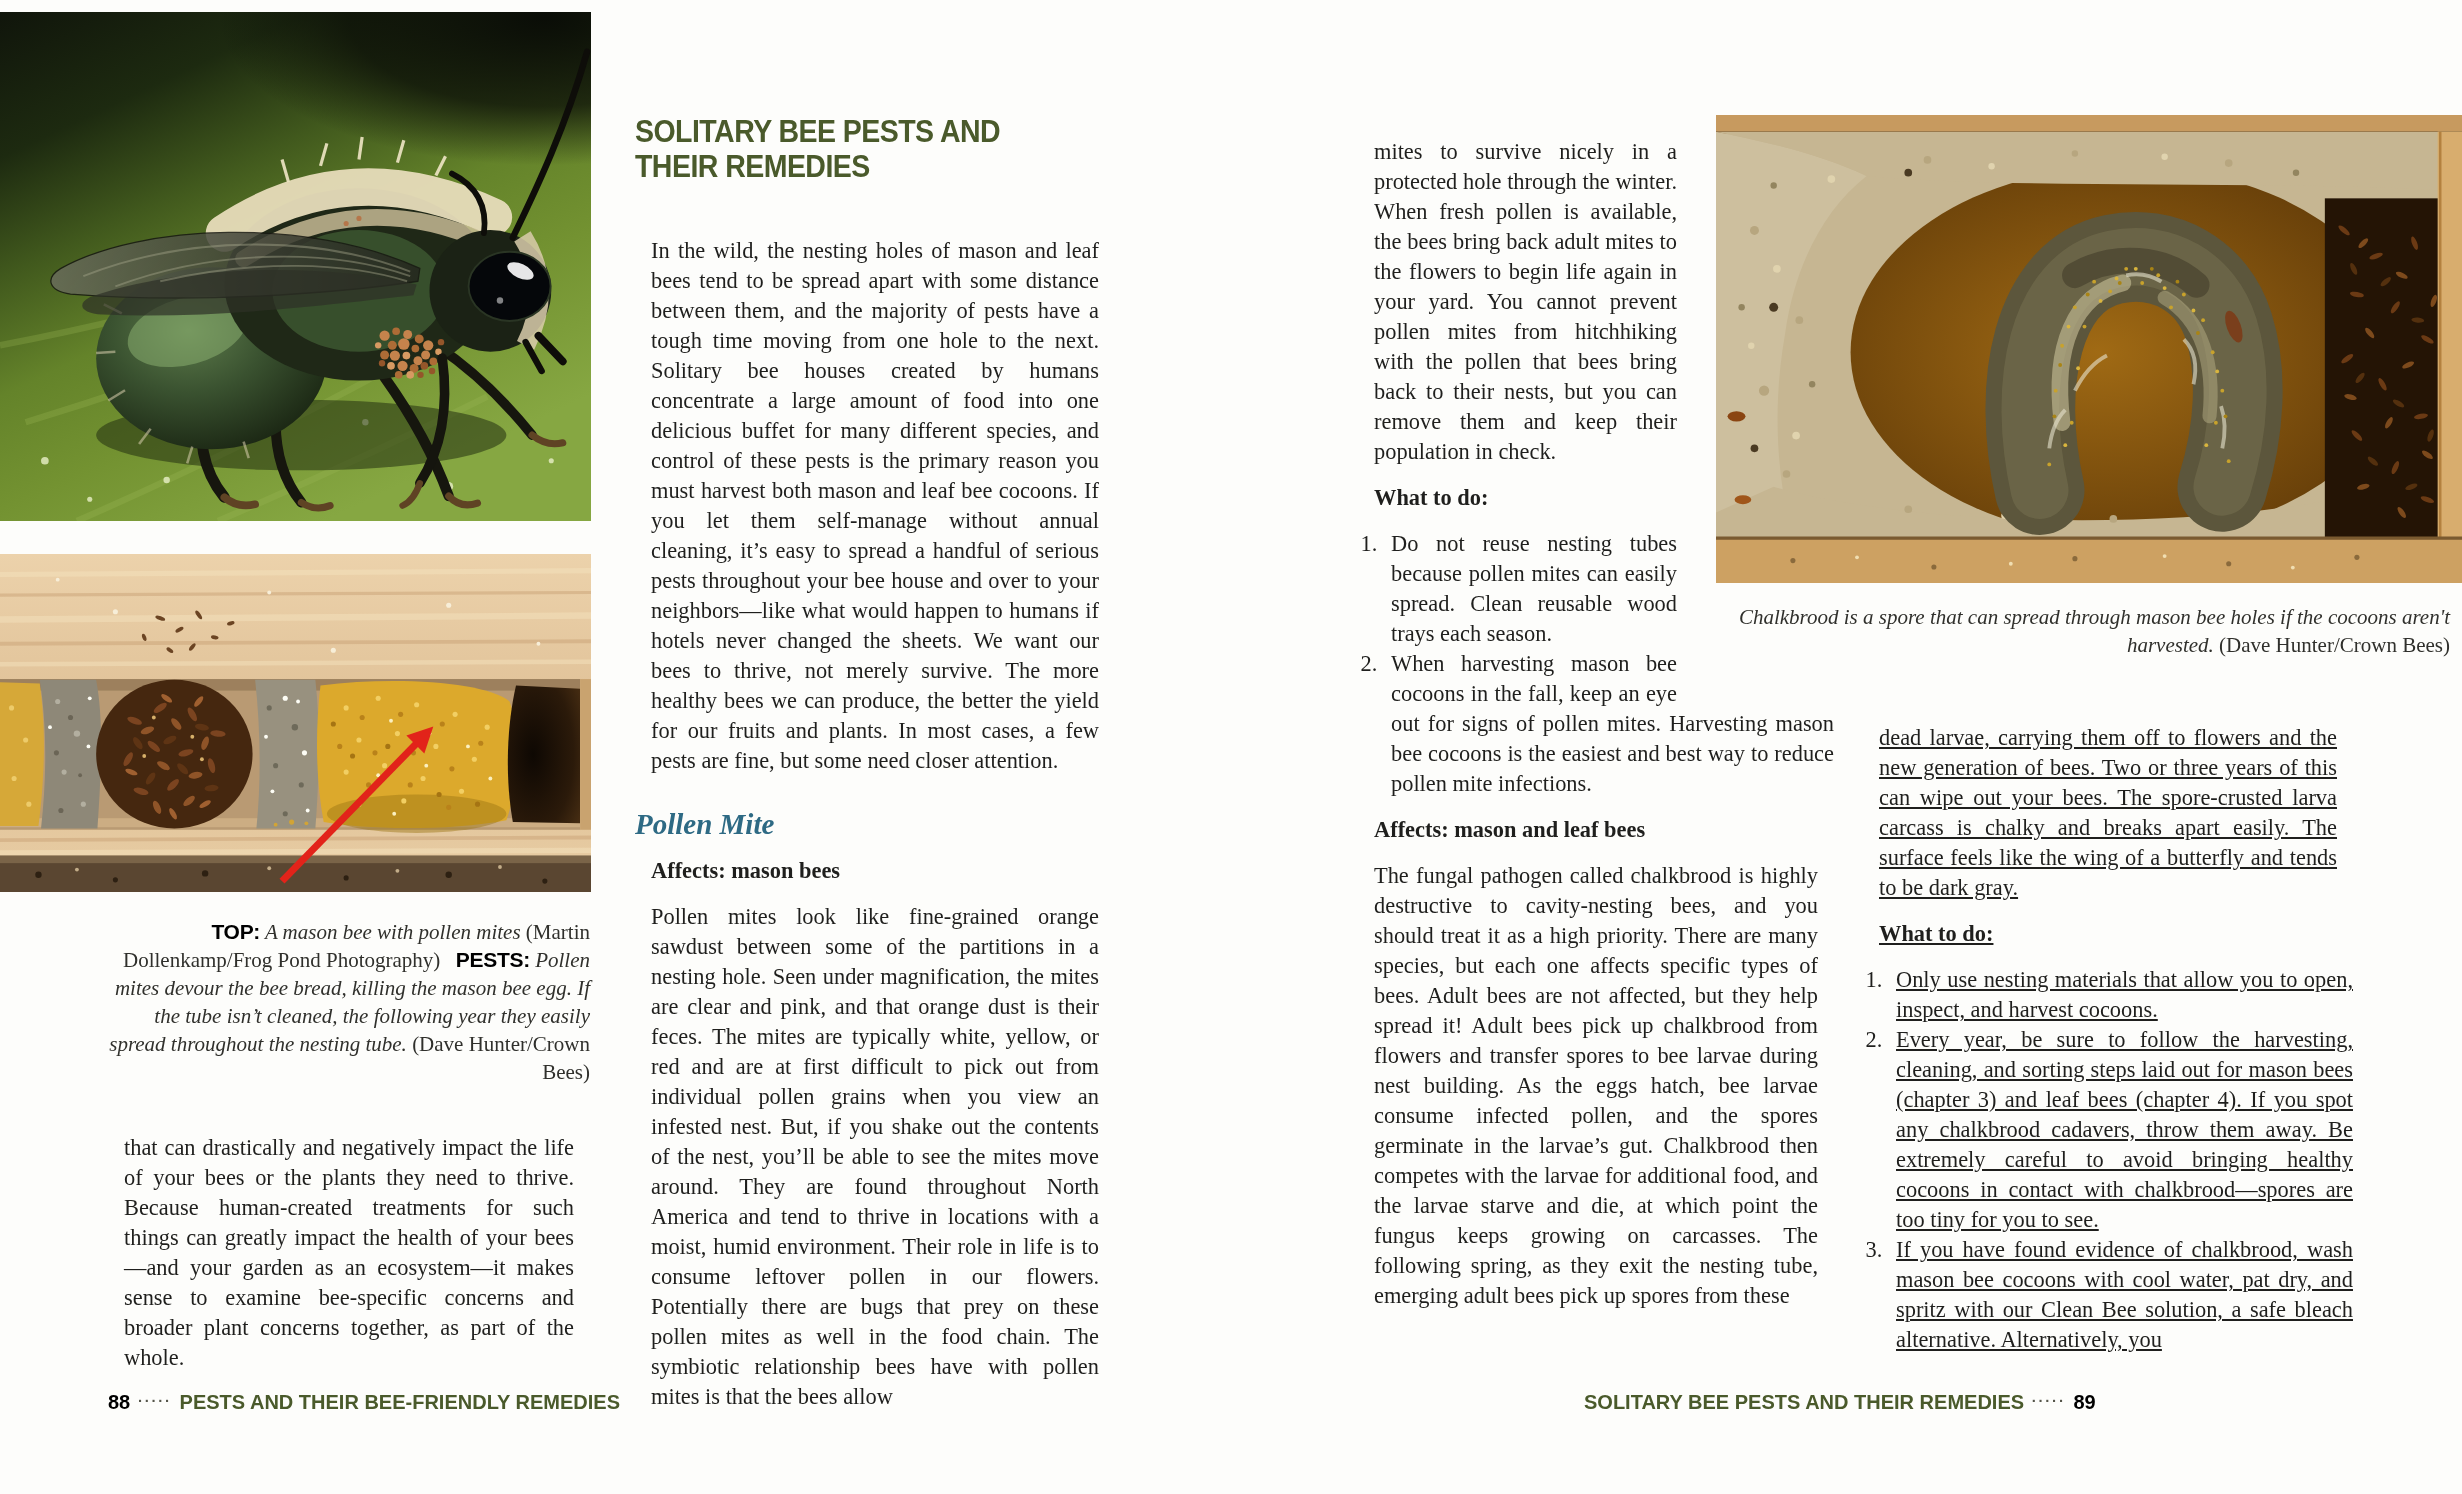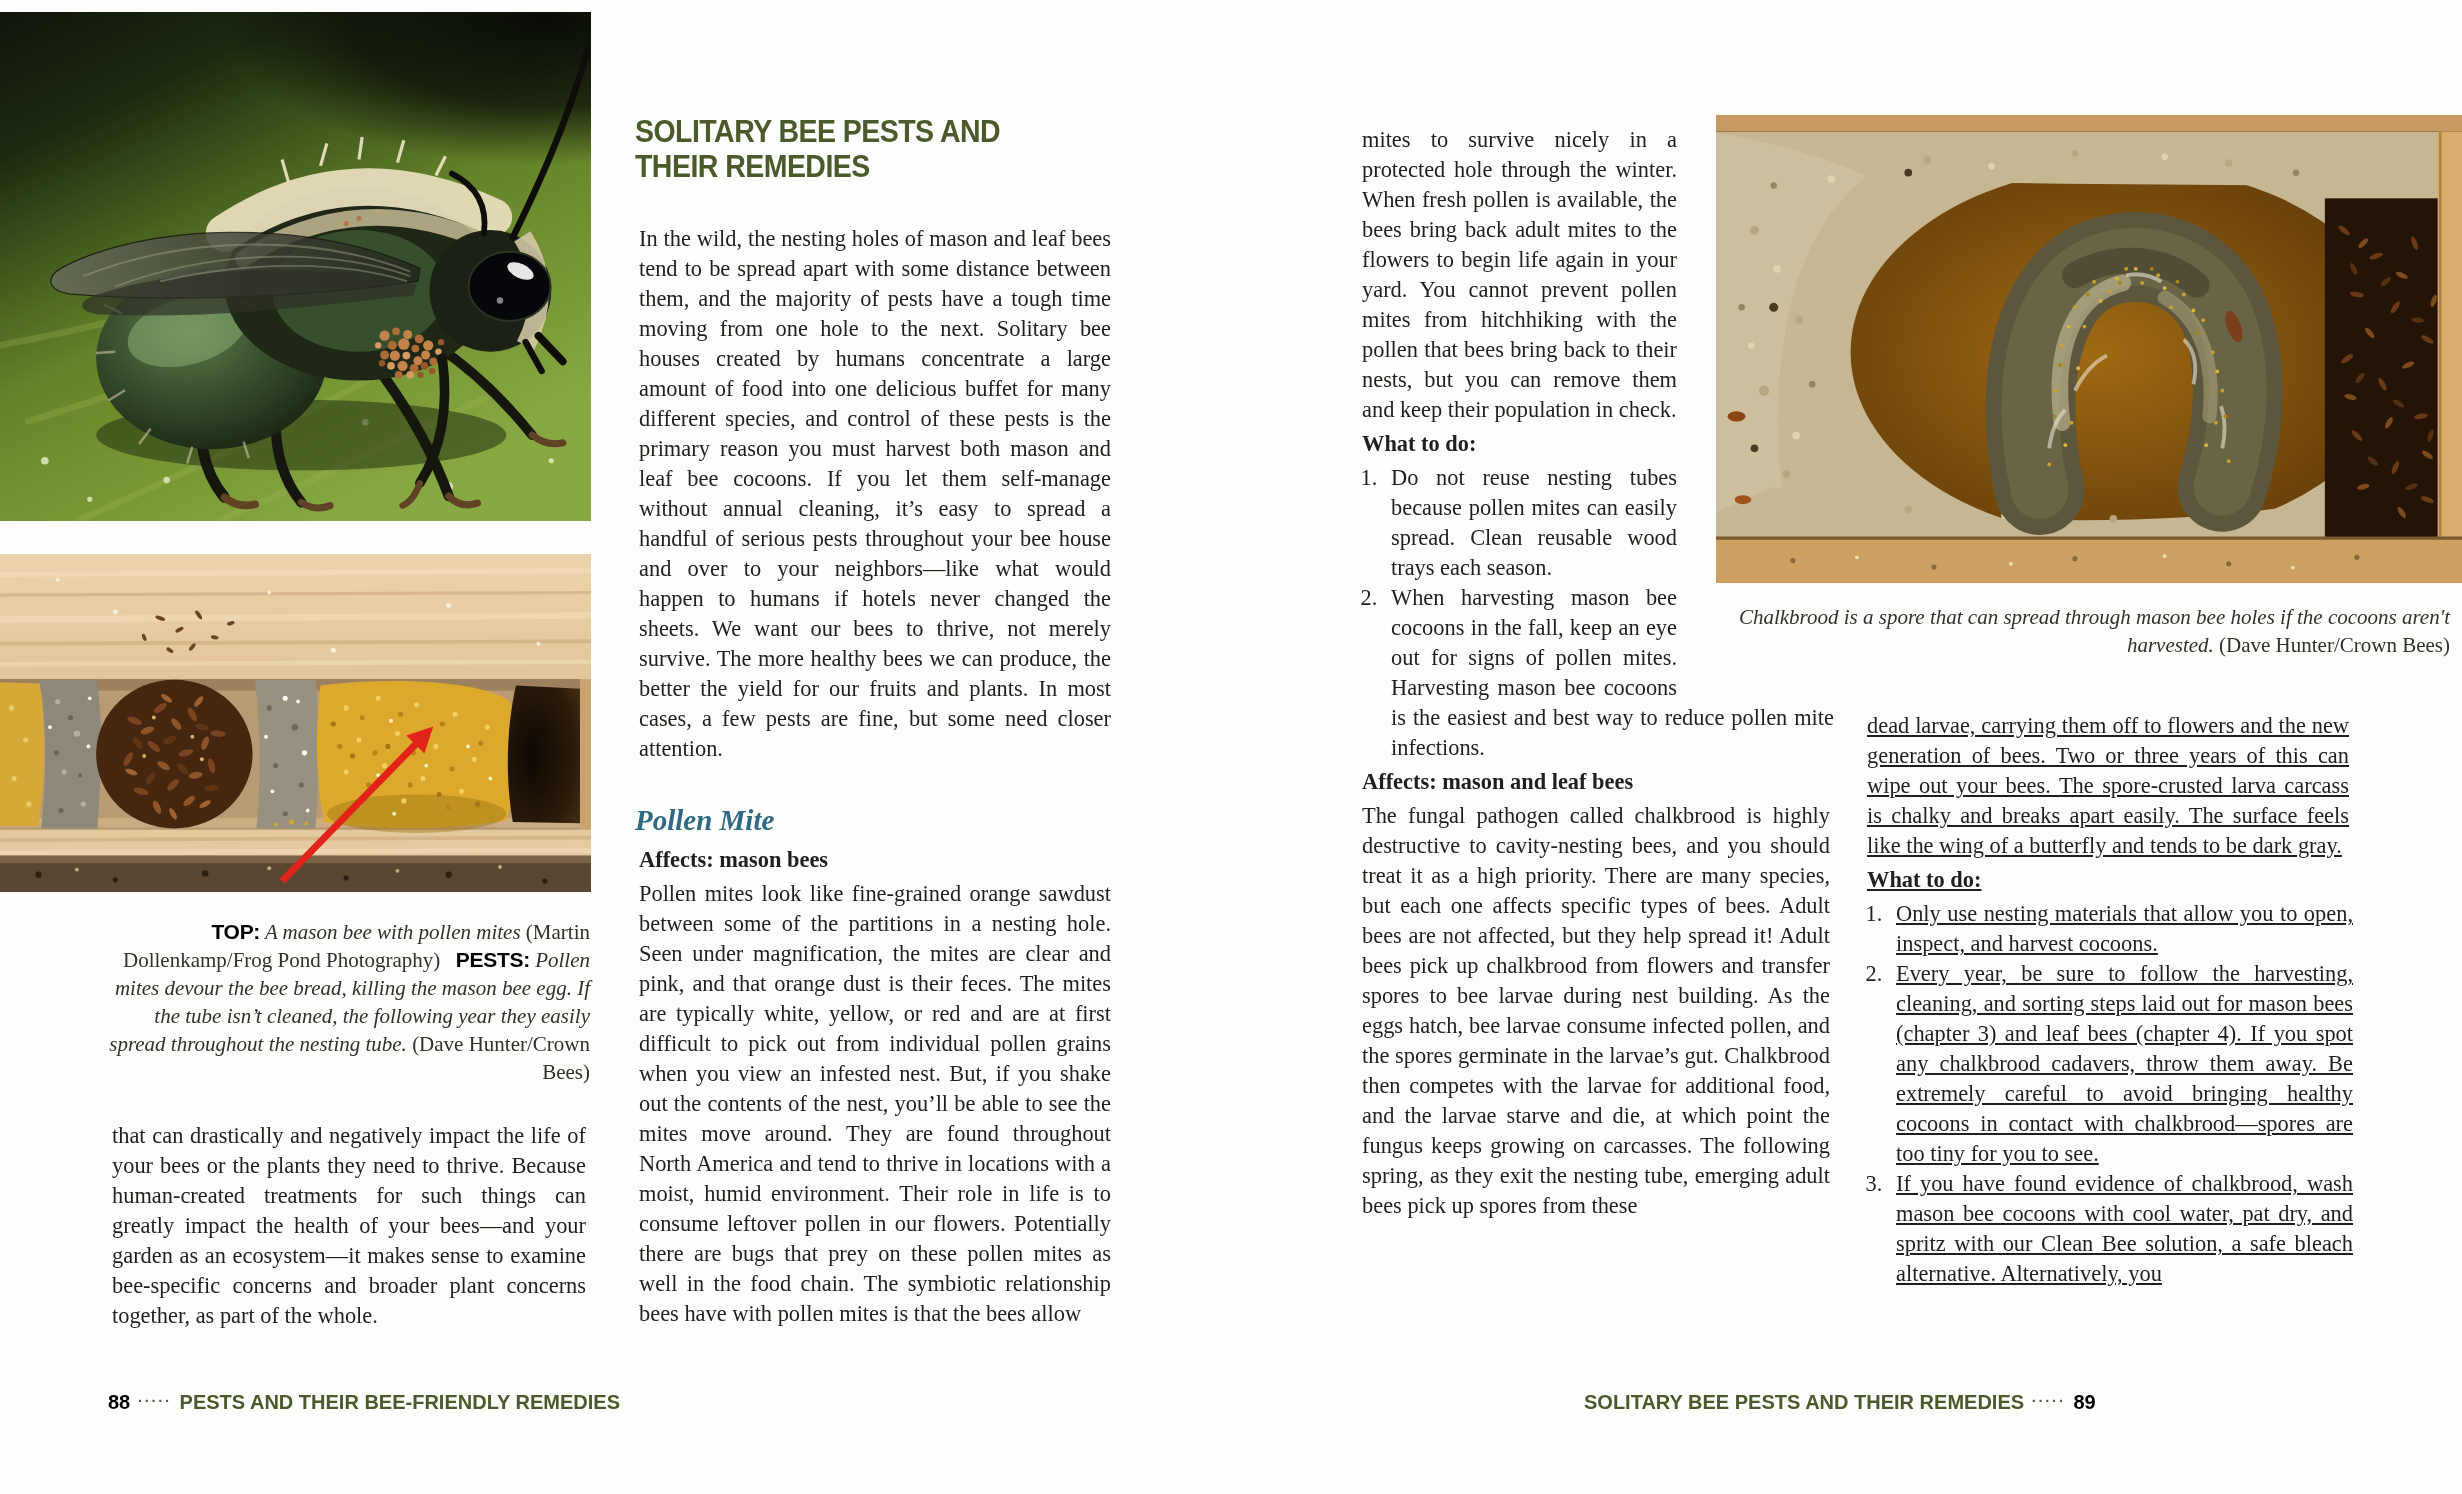--- a/index.html
+++ b/index.html
@@ -2,24 +2,24 @@
 <html style="font-size:10.3px"><head>
 <meta charset="utf-8">
 <style>
   html,body { margin:0; padding:0; background:#e8e8e8; }
   .spread {
     position:relative; width:2462px; height:1495px;
     background:#fdfdfb; overflow:hidden;
     font-family:"Liberation Serif", serif; color:#1f1f1d;
   }
   .textblock { position:absolute; font-size:22.4px; line-height:30px; text-align:justify; }
-  .textblock p { margin:4px; }
+  .textblock p { margin:16px; }
   .section-head {
     font-style:italic; font-weight:bold; color:#2e6a84;
-    font-size:29px; line-height:32px; margin:40px 0 9px 0; text-align:left;
+    font-size:29px; line-height:32px; margin:32px 0 9px 0; text-align:left;
   }
   .bold-line { font-weight:bold; }
   .olist { margin:0; }
   .oitem { position:relative; padding-left:33px; }
   .oitem .num { position:absolute; left:2.6px; top:0; }
   .main-head {
     position:absolute; left:635px; top:114px;
     font-family:"Liberation Sans", sans-serif; font-weight:bold;
     color:#4a5a2b; font-size:31px; line-height:35px; letter-spacing:-0.6px;
     transform:scaleX(0.92); transform-origin:left top; white-space:nowrap;

